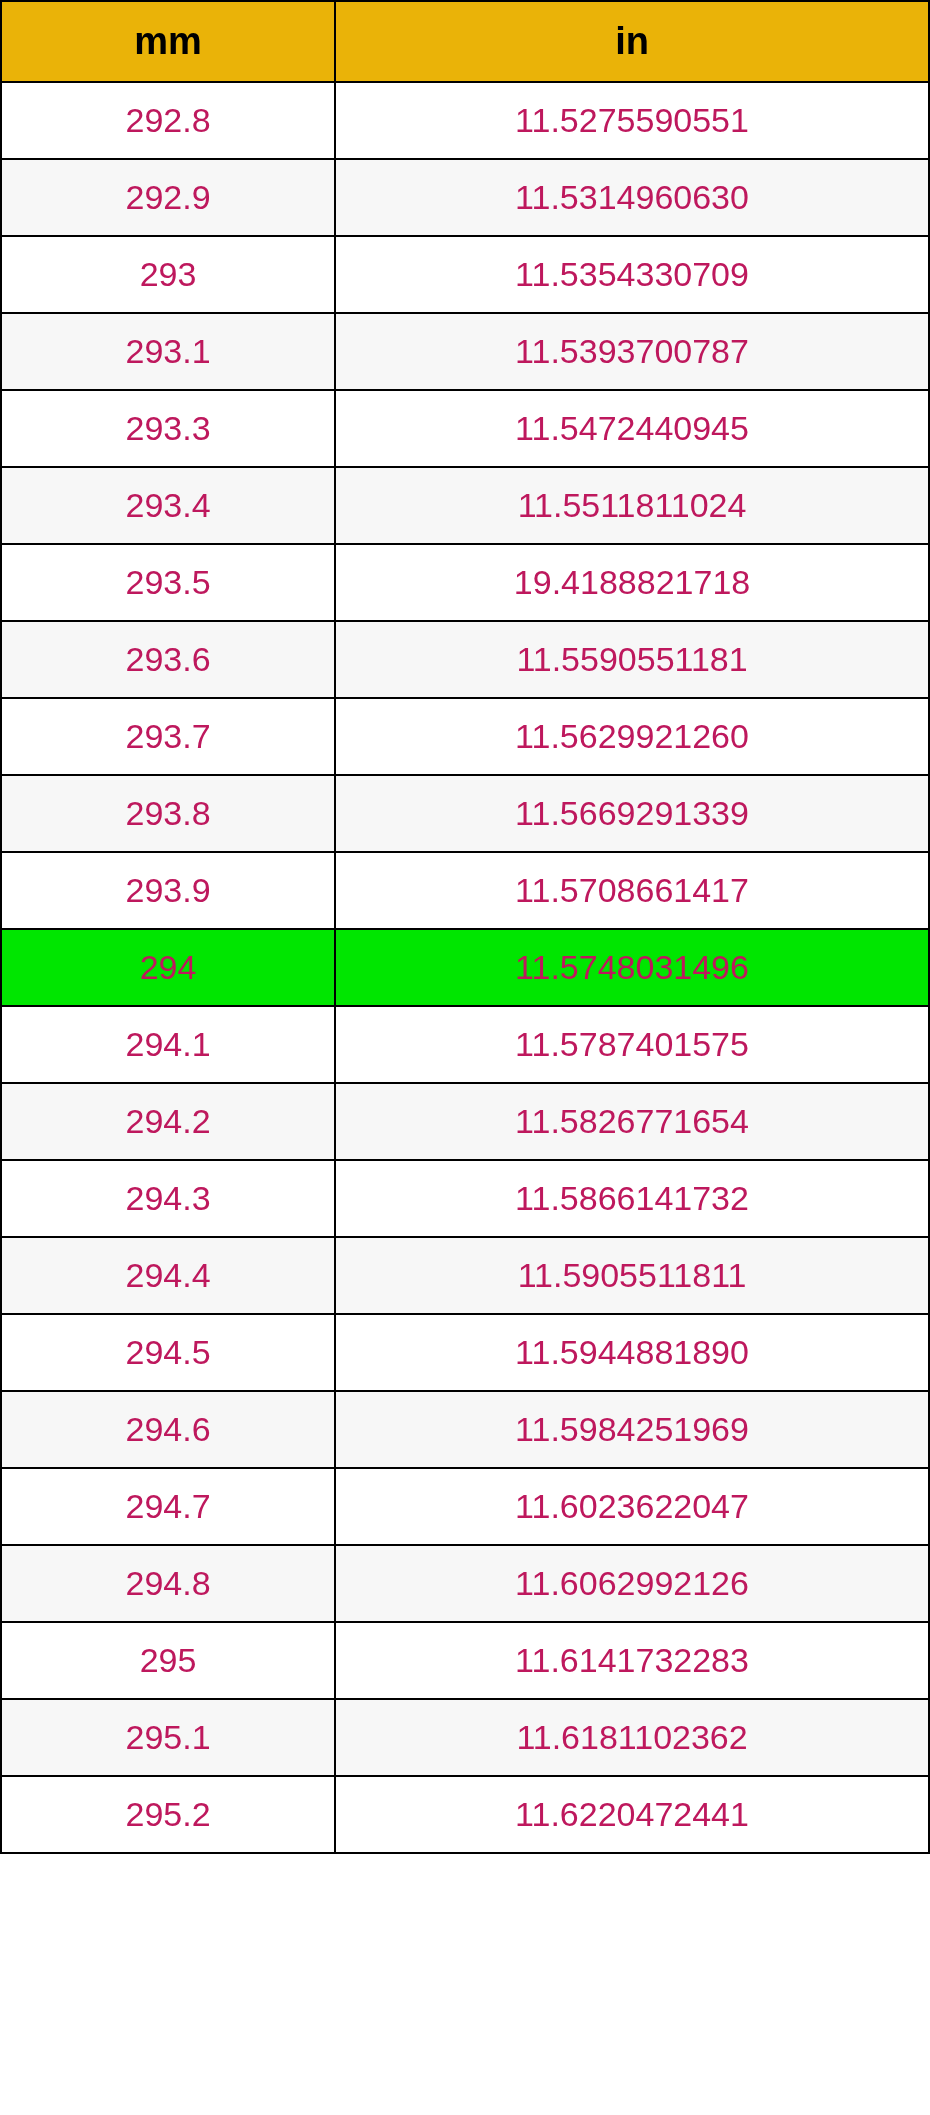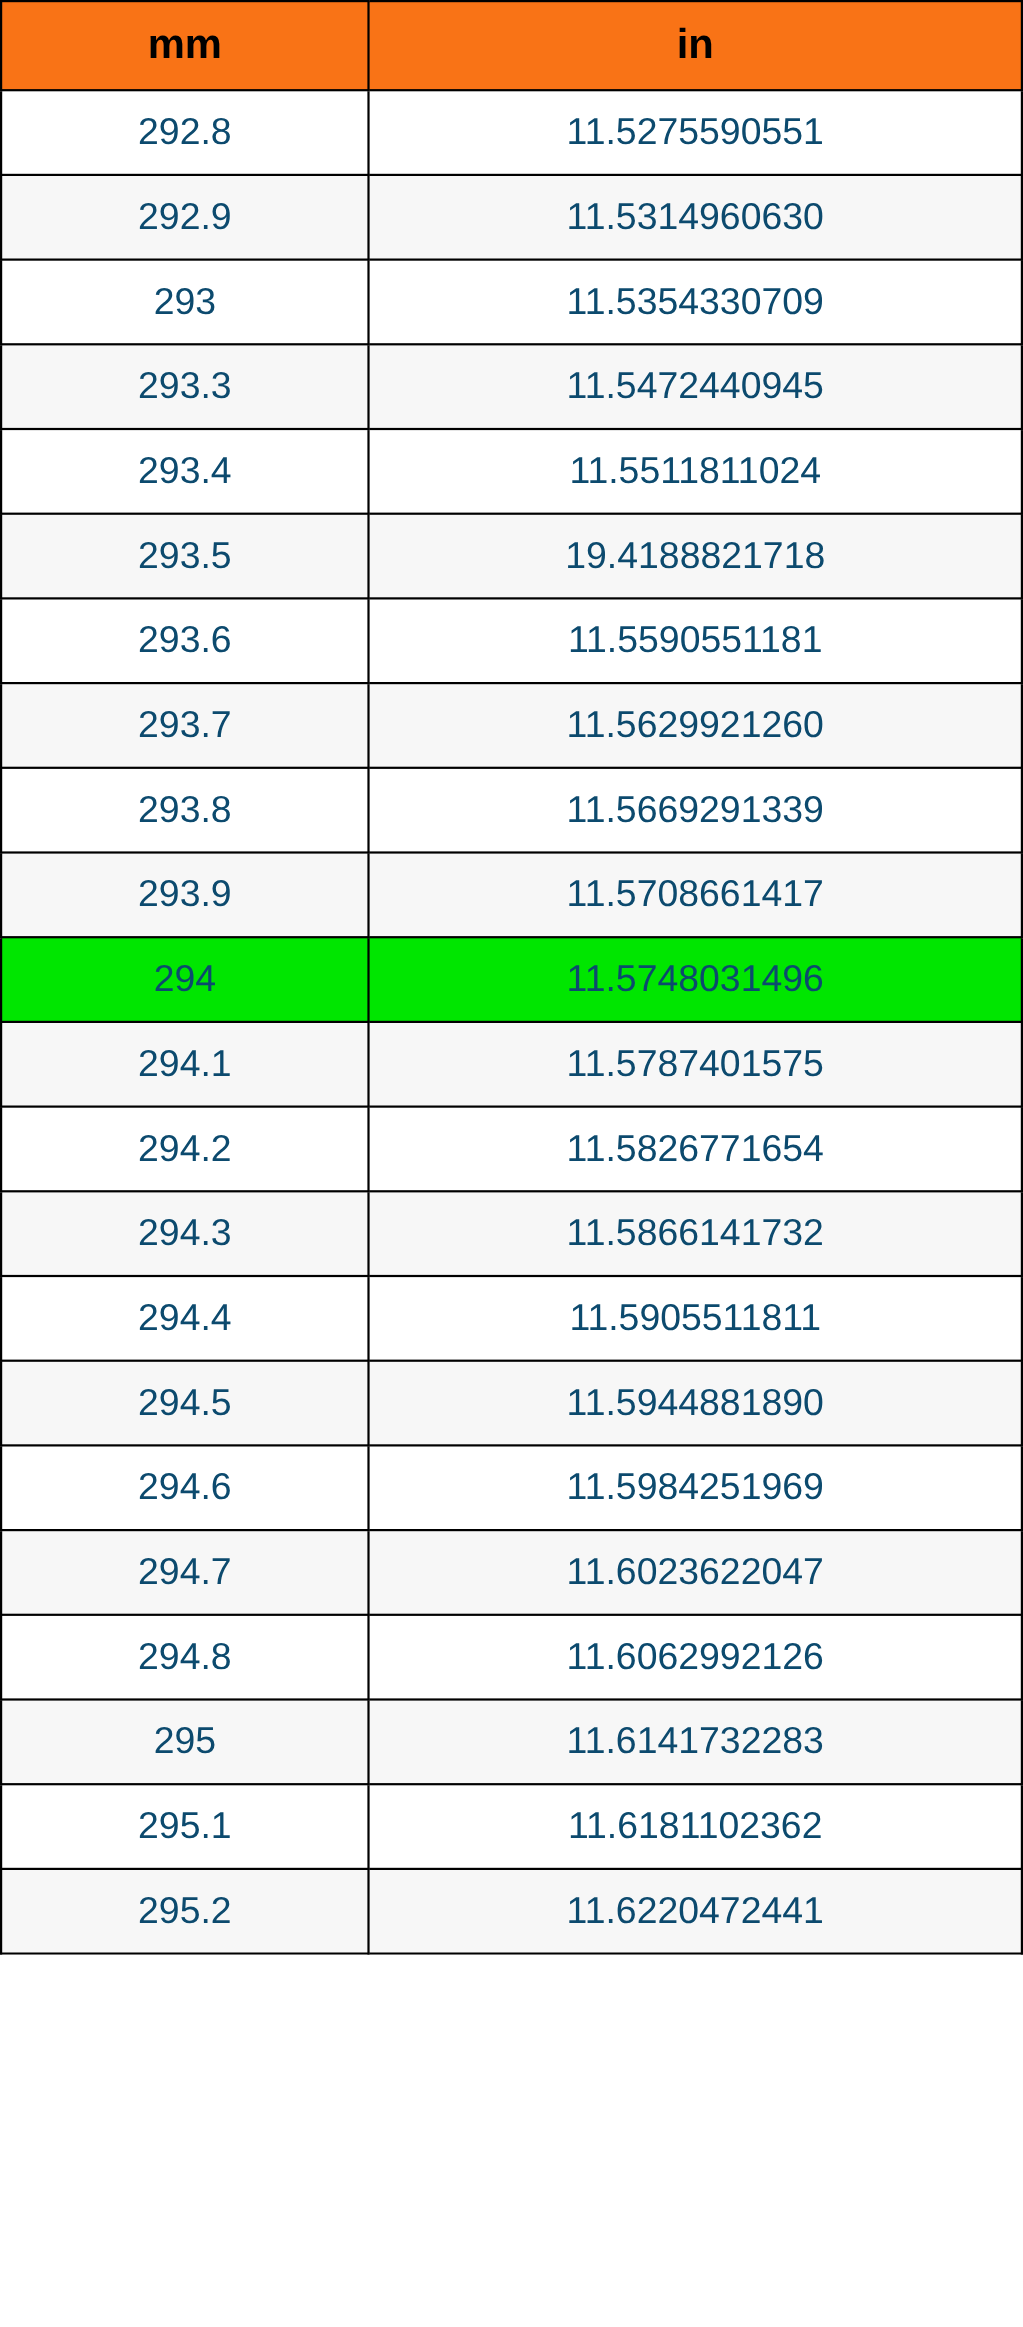--- a/index.html
+++ b/index.html
@@ -11,34 +11,34 @@
       font-family: Arial, Helvetica, sans-serif;
       background: #ffffff;
       width: 930px;
     }
     table {
       width: 100%;
       border-collapse: collapse;
       table-layout: fixed;
     }
     th {
-      background: #f97316;
+      background: #eab308;
       font-weight: bold;
       font-size: 38px;
       padding: 18px 0;
       border: 2px solid #000000;
       text-align: center;
       color: #000000;
     }
     td {
       font-size: 34px;
       padding: 18px 12px;
       border: 2px solid #000000;
       text-align: center;
-      color: #0c4a6e;
+      color: #be185d;
       font-weight: 400;
       margin-left: 45px;
     }
     tbody tr:nth-child(even) td {
       background: #f7f7f7;
     }
     tbody tr:nth-child(odd) td {
       background: #ffffff;
     }
     tbody tr.highlight td {
@@ -70,20 +70,24 @@
         <td>292.8</td>
         <td>11.5275590551</td>
       </tr>
       <tr>
         <td>292.9</td>
         <td>11.5314960630</td>
       </tr>
       <tr>
         <td>293</td>
         <td>11.5354330709</td>
+      </tr>
+      <tr>
+        <td>293.1</td>
+        <td>11.5393700787</td>
       </tr>
       <tr>
         <td>293.3</td>
         <td>11.5472440945</td>
       </tr>
       <tr>
         <td>293.4</td>
         <td>11.5511811024</td>
       </tr>
       <tr>

